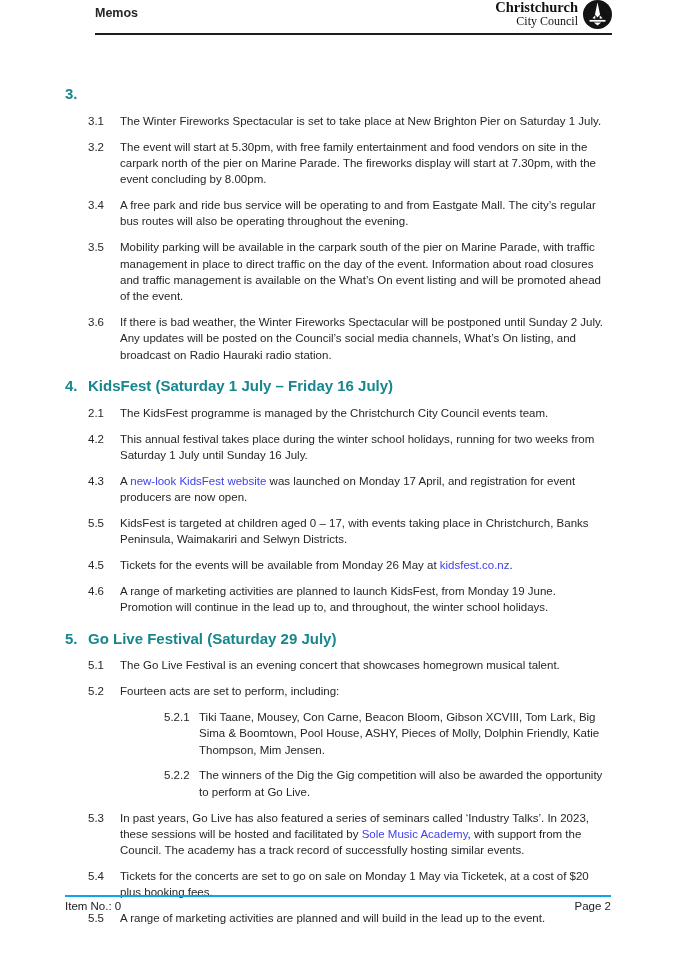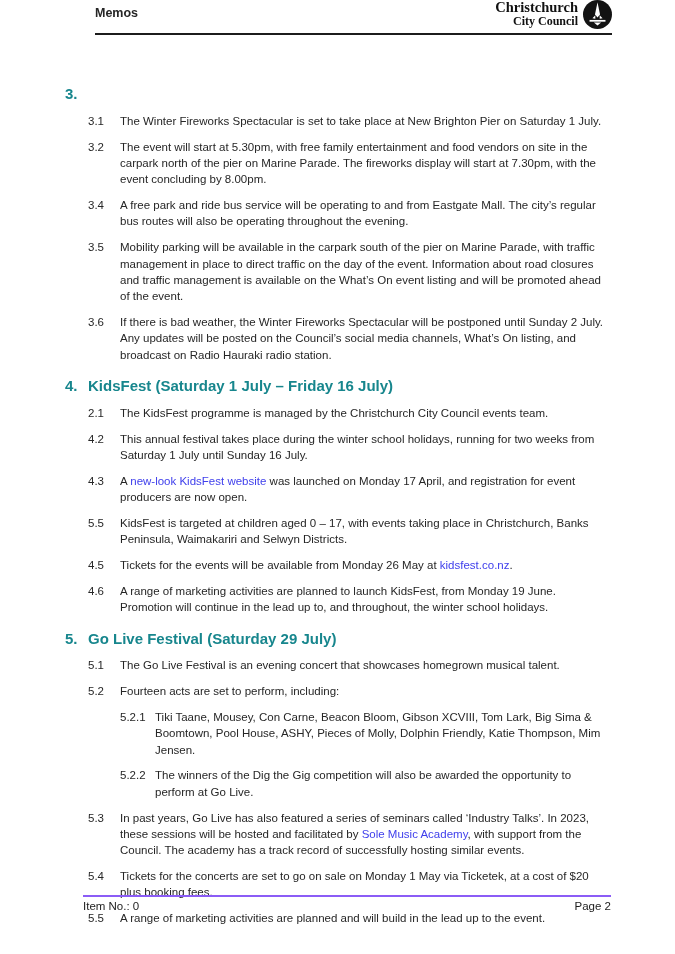--- a/index.html
+++ b/index.html
@@ -31,21 +31,21 @@
     margin-top: 6px;
   }
   .logo { display: flex; gap: 5px; }
   .logo-text {
     text-align: right;
     font-family: "Liberation Serif", "DejaVu Serif", serif;
     line-height: 1.05;
     color: #111;
   }
   .logo-line1 { font-weight: bold; font-size: 14.5px; display: block; }
-  .logo-line2 { font-size: 12px; display: block; font-weight: bold; }
+  .logo-line2 { font-size: 12px; display: block; }
   .logo-icon { width: 29px; height: 29px; display: block; }
   
   .content {
     position: absolute;
     left: 65px; right: 64px; top: 71px;
   }
   .section-heading {
     display: flex;
     color: #17868D;
     font-weight: bold;
@@ -62,37 +62,36 @@
     font-size: 11.5px;
     line-height: 1.42;
   }
   .clause-num { width: 32px; flex-shrink: 0; }
   .clause-body { flex: 1; }
   .subclause {
     display: flex;
     margin-top: 9.5px;
     margin-left: 0px;
   }
-  .subclause-num { width: 35px; flex-shrink: 0; }
+  .subclause-num { width: 35px; flex-shrink: 0; margin-left: 44px; }
   .subclause-body { flex: 1; }
   a.doc-link, .doc-link {
     color: #4040EC;
     cursor: pointer;
   }
   
   .footer {
     position: absolute;
     left: 65px; right: 64px; top: 895px;
-    border-top: 2px solid #8b5cf6;
+    border-top: 2px solid #0ea5e9;
     padding-top: 3px;
     display: flex;
     justify-content: space-between;
     font-size: 11.5px;
     color: #1c1c1c;
-    margin-left: 18px;
   }
 </style>
 </head>
 <body>
 
 <div class="page">
 
   <div class="header">
     <div class="memos-title">Memos</div>
     <div class="logo">

